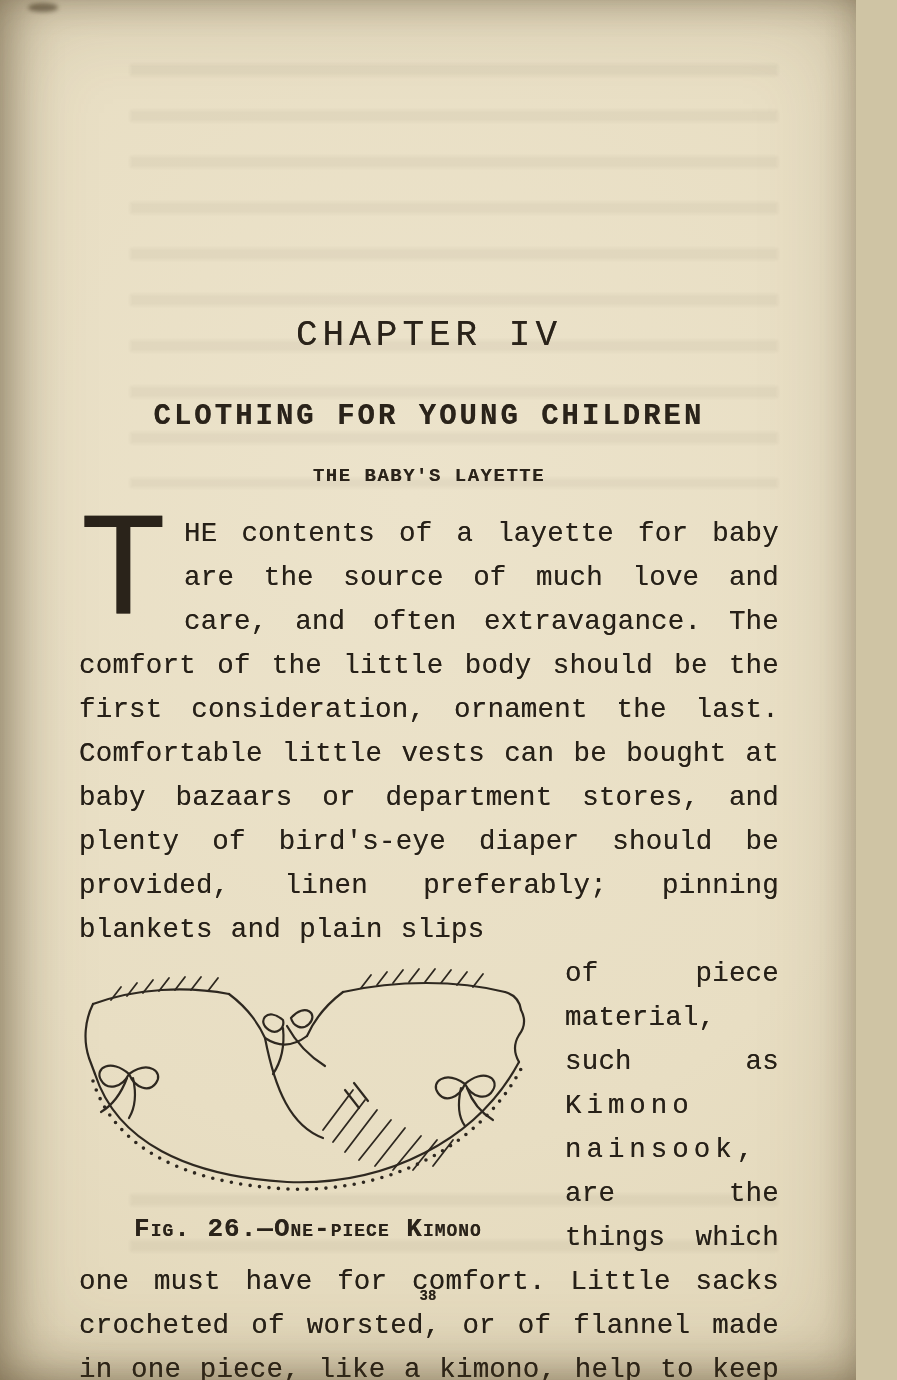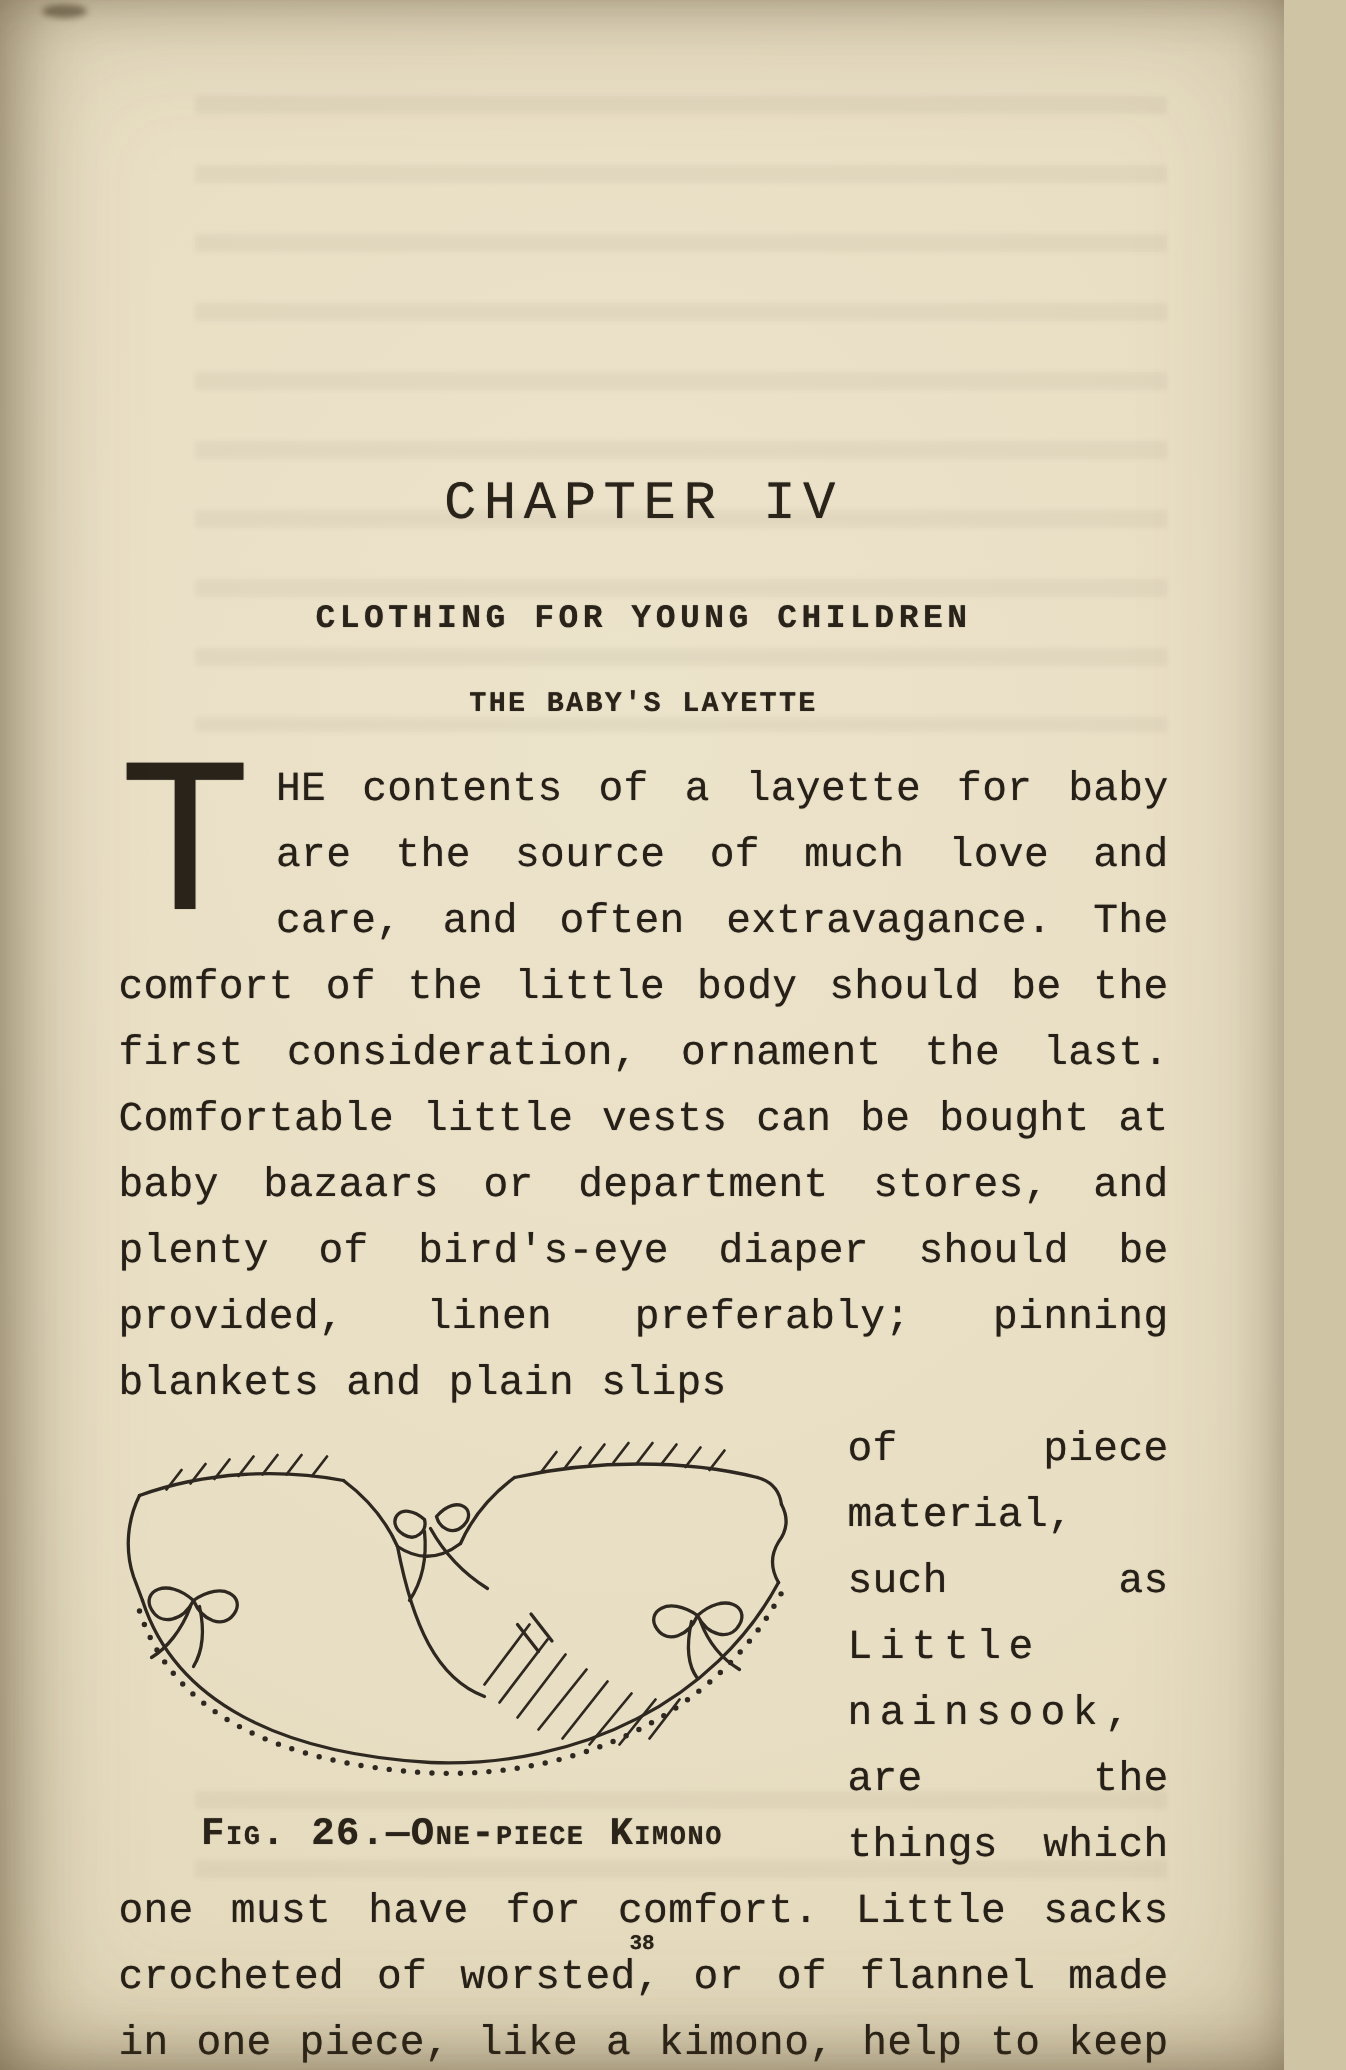--- a/index.html
+++ b/index.html
@@ -47,21 +47,21 @@
     text-shadow: 0 0 0.6px rgba(38, 30, 20, 0.65);
   }
 
   .chapter-heading {
     margin: 0 0 48px 0;
     font-size: 36px; font-weight: 400; line-height: 1;
     letter-spacing: 5px; text-align: center; color: #2a231a;
   }
   .chapter-subtitle {
     margin: 0 0 36px 0;
-    font-size: 22px; font-weight: 700; line-height: 1;
+    font-size: 29px; font-weight: 700; line-height: 1;
     letter-spacing: 3px; text-align: center; color: #2a231a;
   }
   .section-heading {
     margin: 0 0 26px 0;
     font-size: 19px; font-weight: 700; line-height: 1;
     letter-spacing: 1.5px; text-align: center; color: #2a231a;
   }
 
   .body-text {
     margin: 0;
@@ -171,21 +171,21 @@
             <path d="M384,126 c-4,18 -2,30 4,38"></path>
 
             <g stroke-width="1.8">
               <path d="M246,168 l30,-40 M256,180 l32,-42 M268,190 l32,-42 M282,198 l32,-40 M298,204 l30,-38 M316,208 l28,-34 M336,208 l24,-30 M356,204 l20,-26"></path>
             </g>
           </g>
         </svg>
         <figcaption class="figure-caption">Fig. 26.—One-piece Kimono</figcaption>
       </figure>
 
-      <p class="body-text"><span>of piece material, such as </span><span class="emph">Little nainsook</span><span>, are the things which one must have for comfort.  Little sacks crocheted of worsted, or of flannel made in one piece, like a kimono, help to keep the little body warm.  The nainsook</span></p>
+      <p class="body-text"><span>of piece material, such as </span><span class="emph">Kimono nainsook</span><span>, are the things which one must have for comfort.  Little sacks crocheted of worsted, or of flannel made in one piece, like a kimono, help to keep the little body warm.  The nainsook</span></p>
 
       <div class="clear"></div>
     </div>
 
   </div>
 
   <div class="page-number">38</div>
 
 </div>
 

